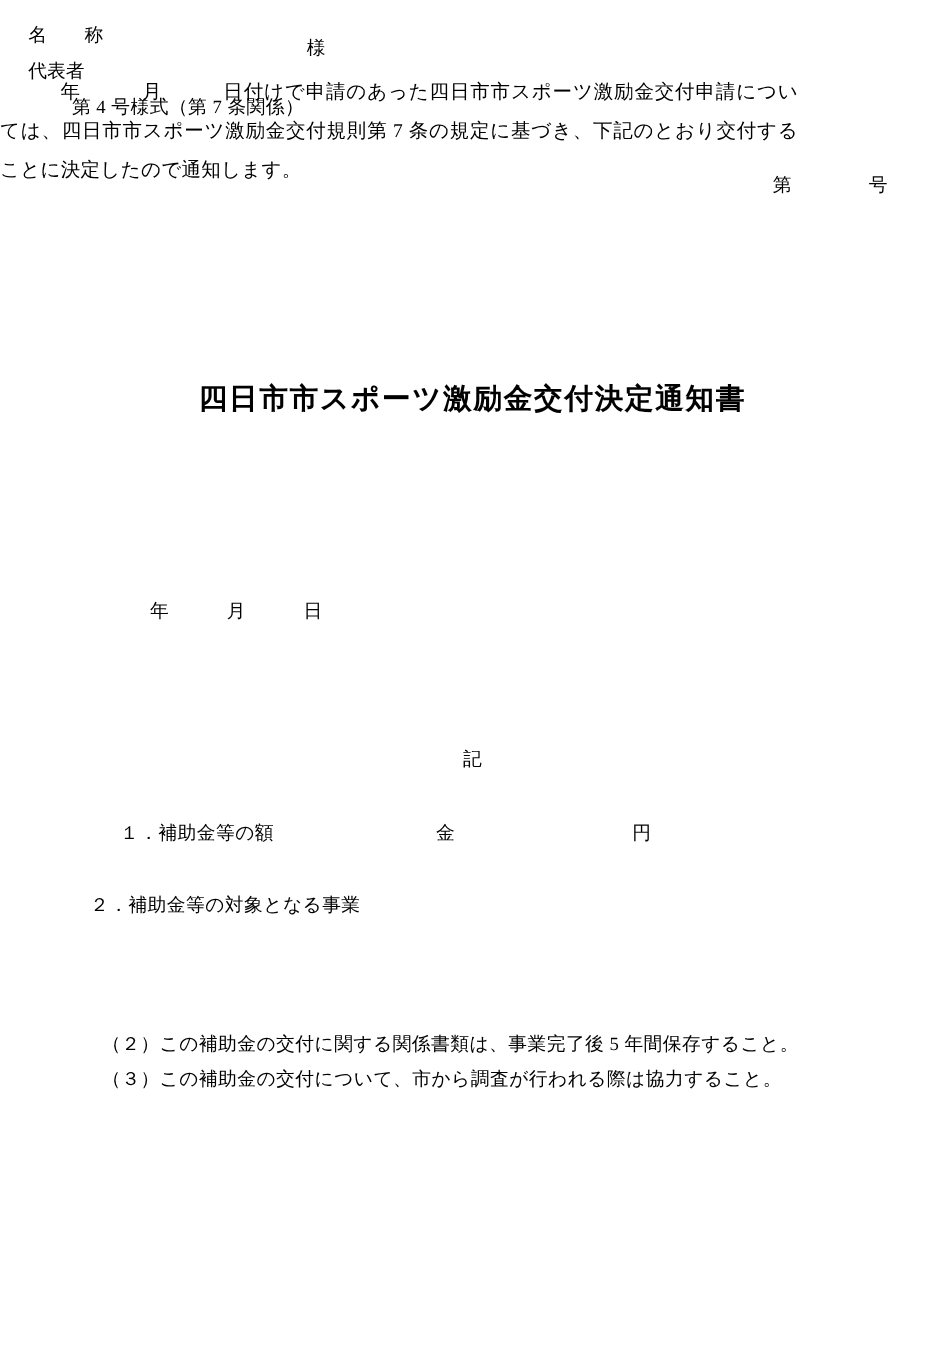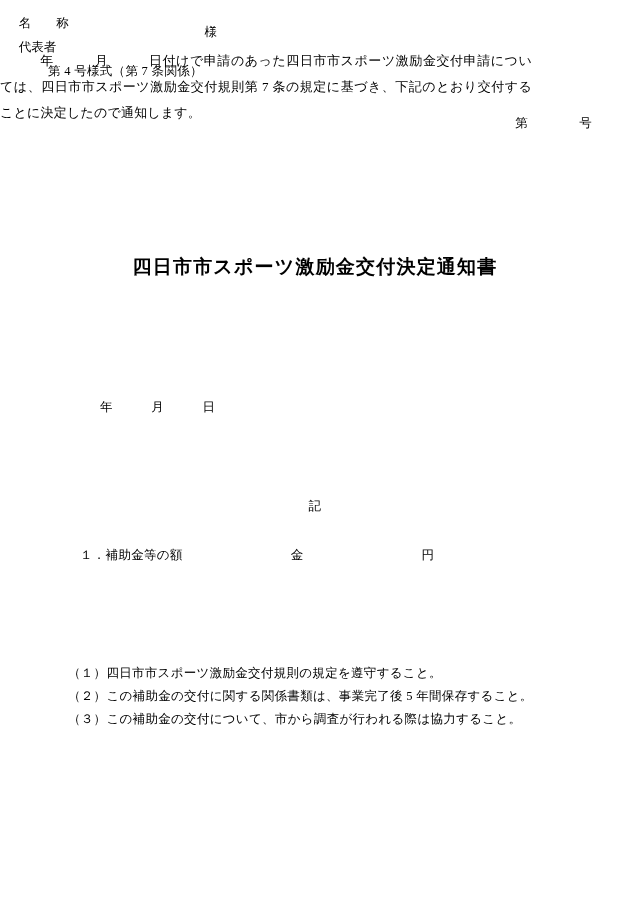--- a/index.html
+++ b/index.html
@@ -137,19 +137,19 @@
 
   <div class="para"><span class="indent"></span><span>年　　　月　　　日付けで申請のあった四日市市スポーツ激励金交付申請については、四日市市スポーツ激励金交付規則第 7 条の規定に基づき、下記のとおり交付することに決定したので通知します。</span></div>
 
   <div class="line date-line">年　　　月　　　日</div>
 
 
   <div class="line ki">記</div>
 
   <div class="line item1"><span>１．補助金等の額</span><span class="gap1"></span><span>金</span><span class="gap2"></span><span>円</span></div>
 
+  <div class="line item2">２．補助金等の対象となる事業</div>
 
 
-  <div class="line sub1">（１）四日市市スポーツ激励金交付規則の規定を遵守すること。</div>
   <div class="line sub2">（２）この補助金の交付に関する関係書類は、事業完了後 5 年間保存すること。</div>
   <div class="line sub3">（３）この補助金の交付について、市から調査が行われる際は協力すること。</div>
 
 </div>
 
 </body></html>

